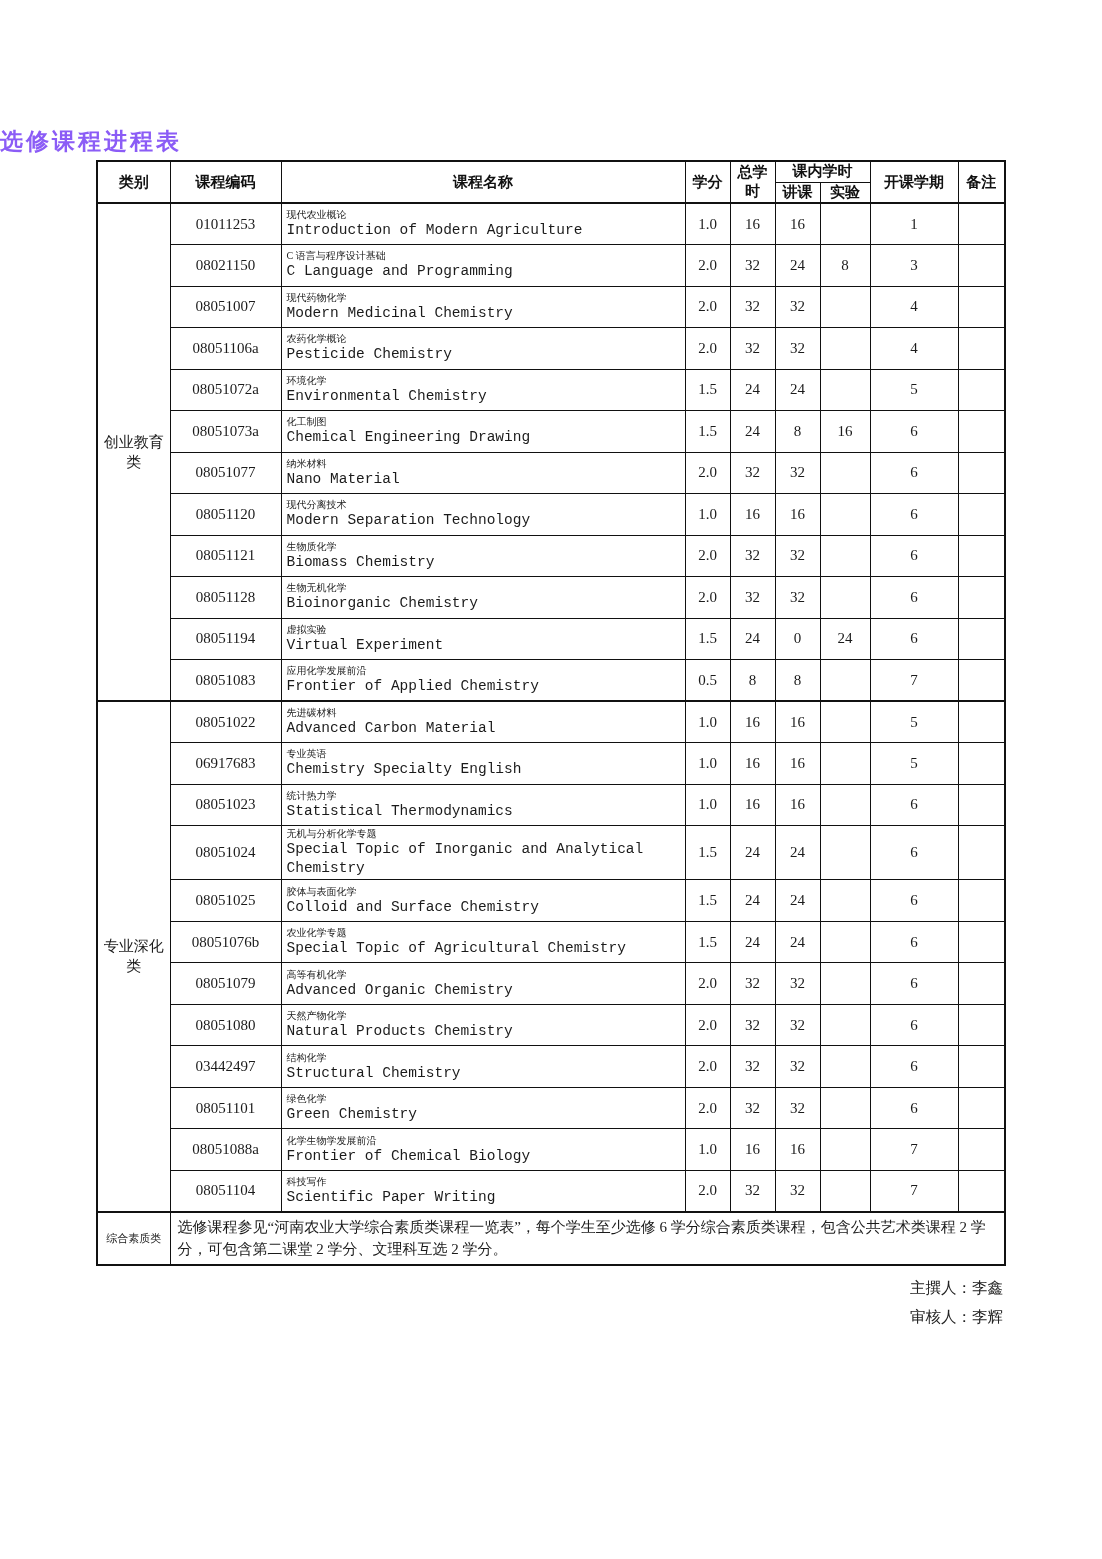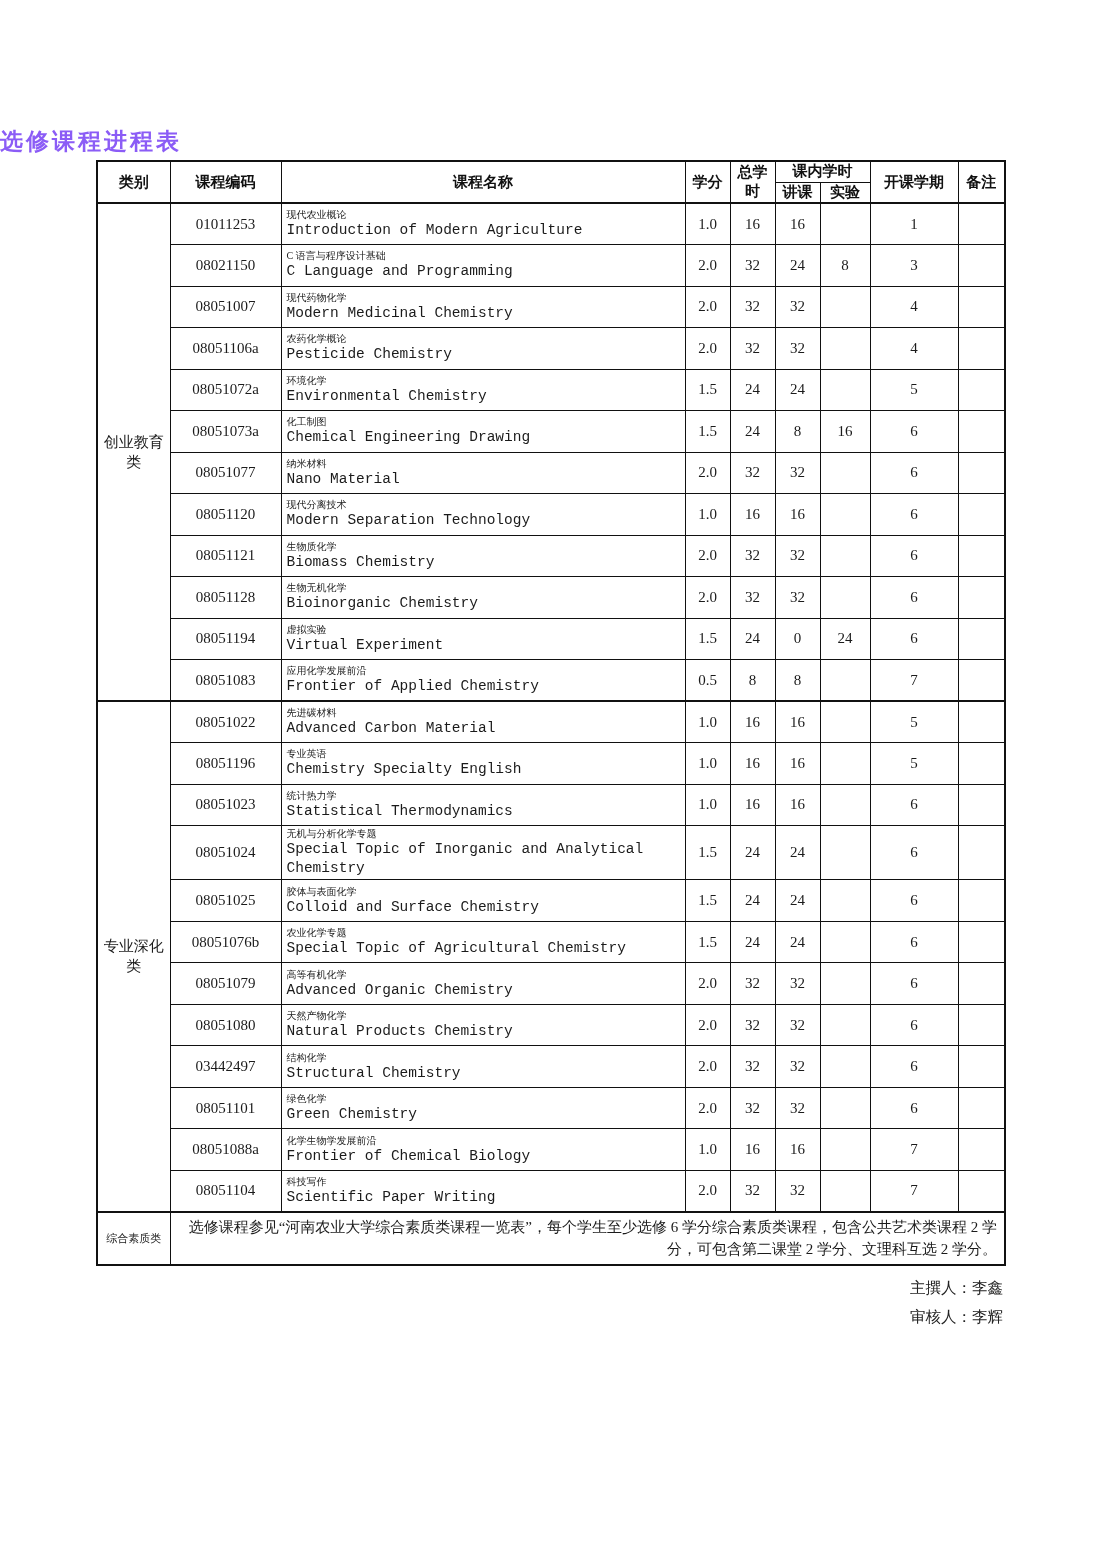--- a/index.html
+++ b/index.html
@@ -65,21 +65,21 @@
   .name-cell { padding: 1px 5px; }
   .name-zh { font-size: 10px; line-height: 1.32; }
   .name-en { font-size: 14.5px; line-height: 1.32; font-family: Liberation Mono, monospace; }
   .section-start td { border-top: 2.4px solid #111; }
   .footer-row td { border-top: 2.4px solid #111; }
   .footer-row .category-cell { font-size: 11px; }
   .note-cell {
     padding: 3px 7px;
     font-size: 15px;
     line-height: 1.5;
-    text-align: right;
+    text-align: left;
   }
   .signatures {
     width: 908px;
     margin: 7px auto 0 auto;
     text-align: right;
     font-size: 15.5px;
     color: #222;
   }
   .sig-line { line-height: 29px; padding-right: 2px; }
 </style>
@@ -284,21 +284,21 @@
             <div class="name-en">Advanced Carbon Material</div>
           </td>
           <td class="num-cell">1.0</td>
           <td class="num-cell">16</td>
           <td class="num-cell">16</td>
           <td class="num-cell"></td>
           <td class="num-cell">5</td>
           <td class="num-cell"></td>
         </tr>
         <tr class="course-row">
-          <td class="code-cell">08051196</td>
+          <td class="code-cell">06917683</td>
           <td class="name-cell">
             <div class="name-zh">专业英语</div>
             <div class="name-en">Chemistry Specialty English</div>
           </td>
           <td class="num-cell">1.0</td>
           <td class="num-cell">16</td>
           <td class="num-cell">16</td>
           <td class="num-cell"></td>
           <td class="num-cell">5</td>
           <td class="num-cell"></td>

